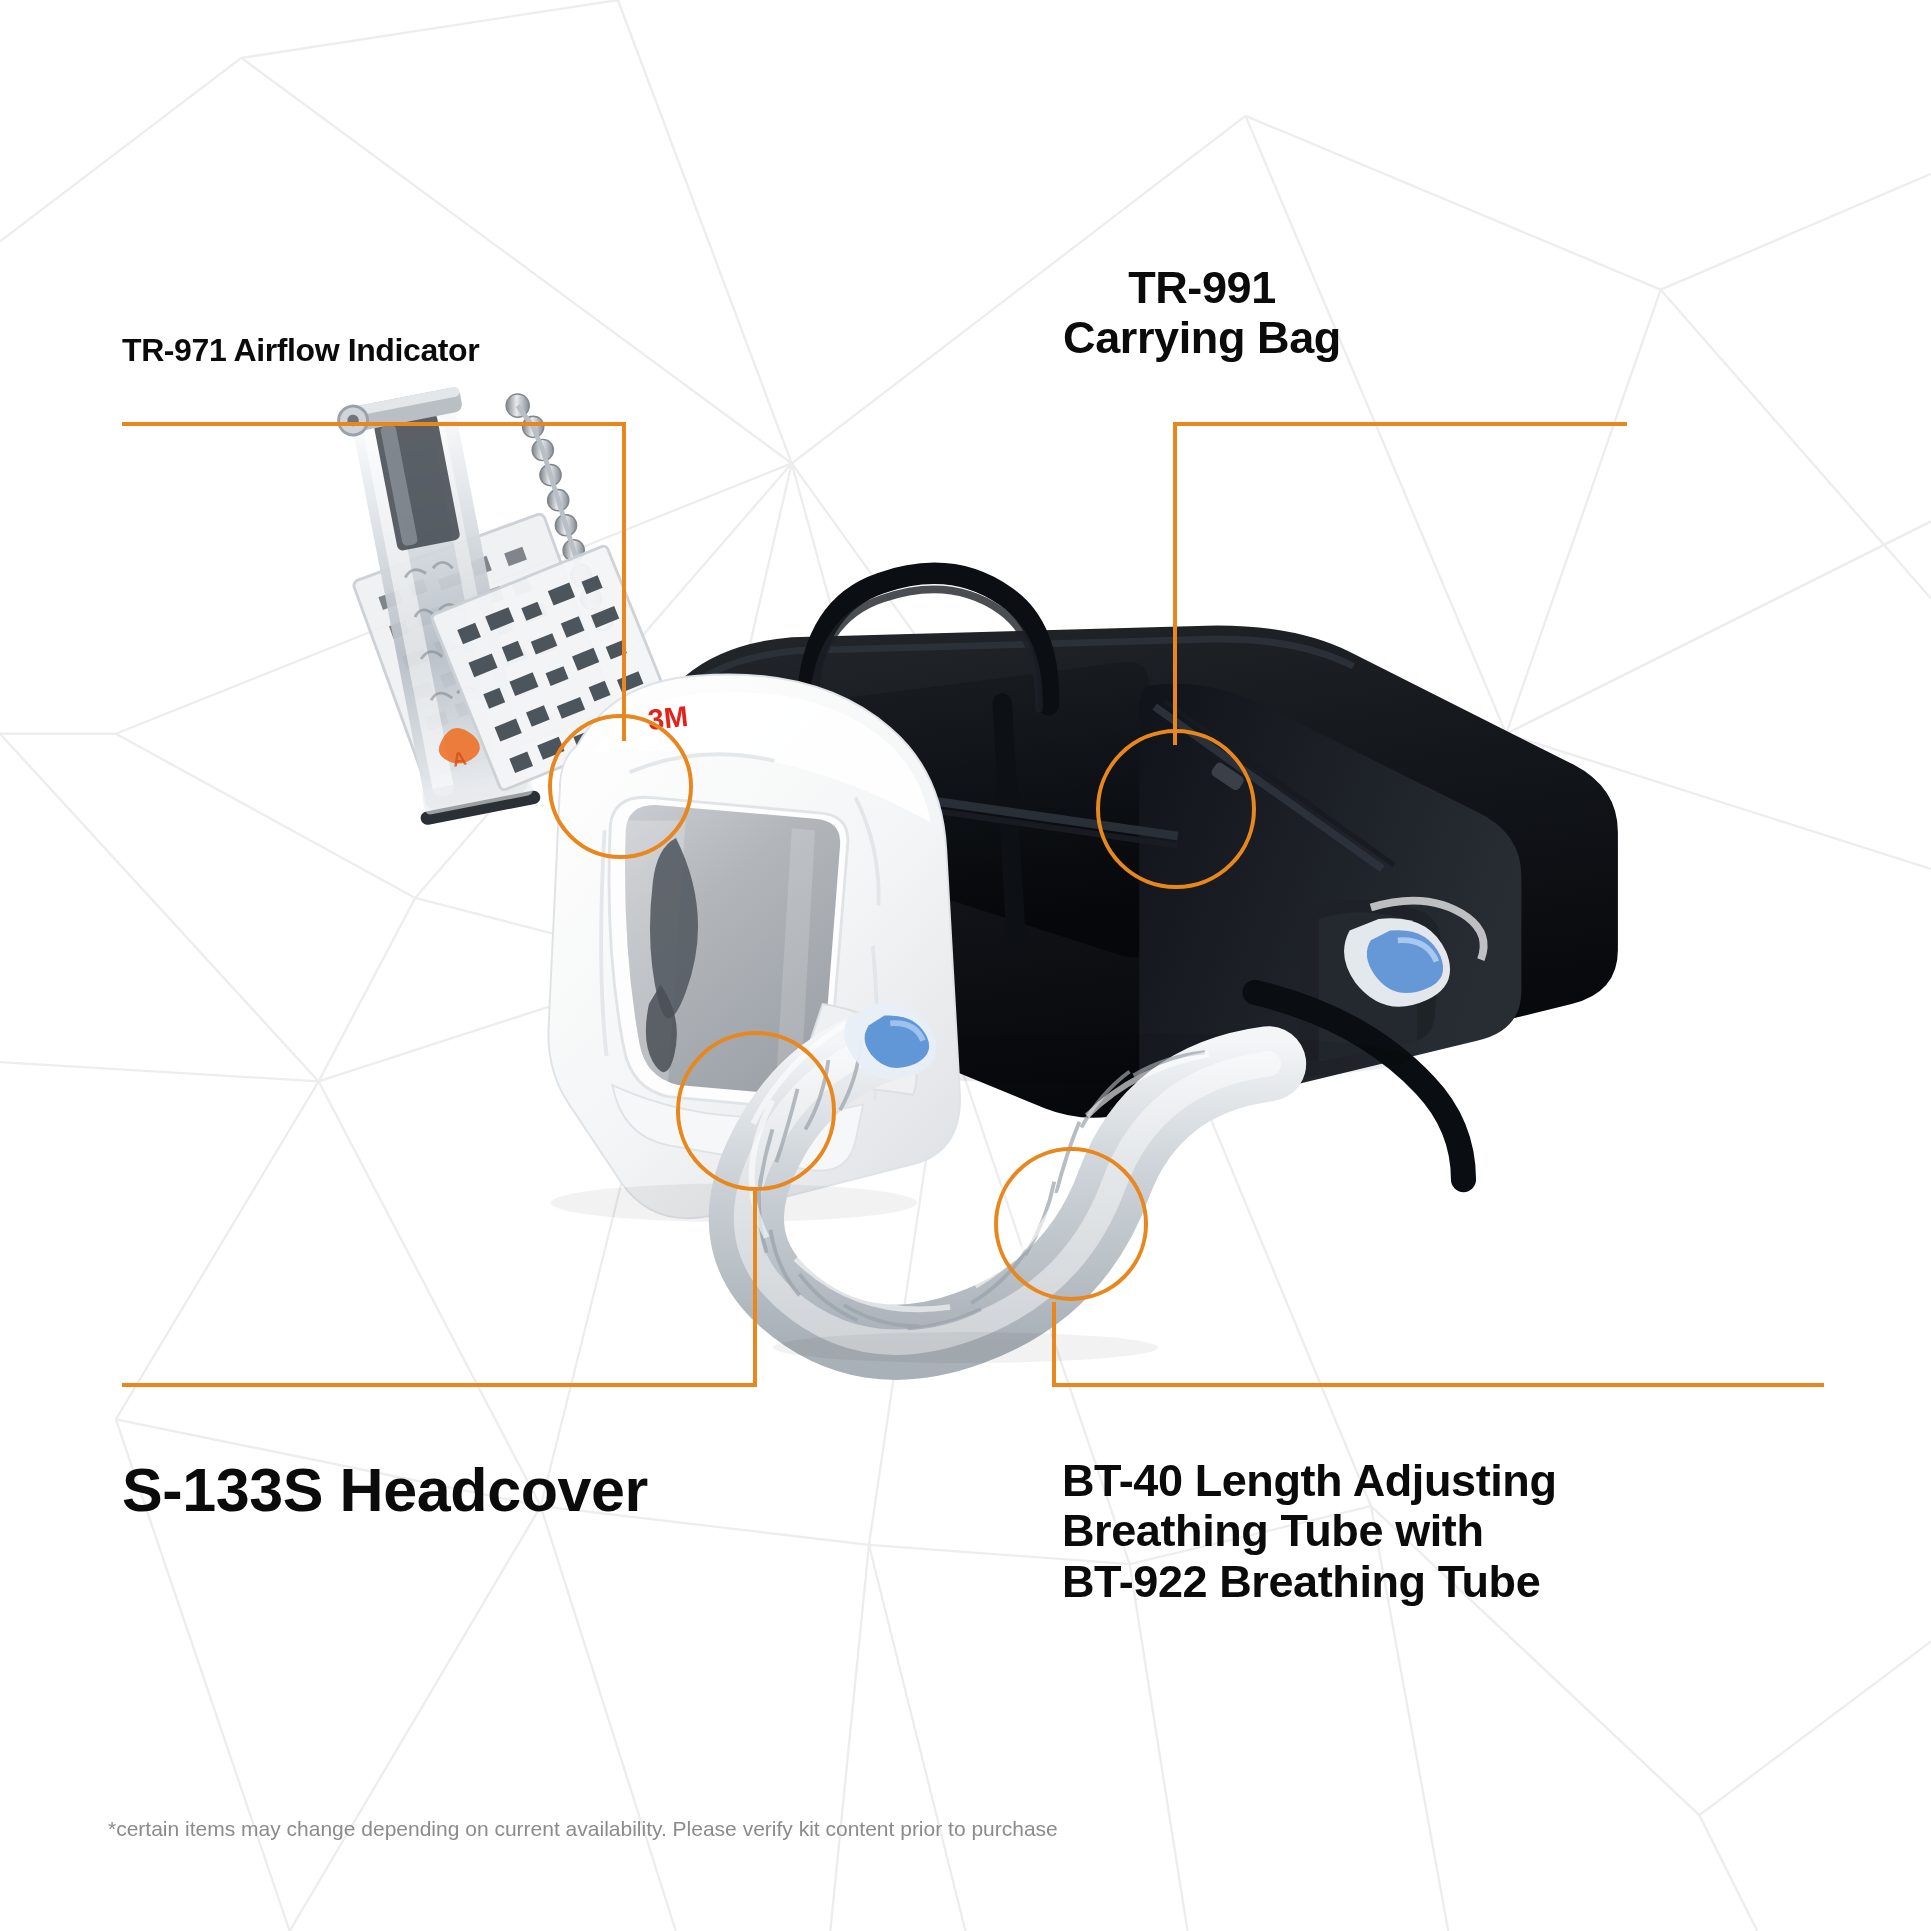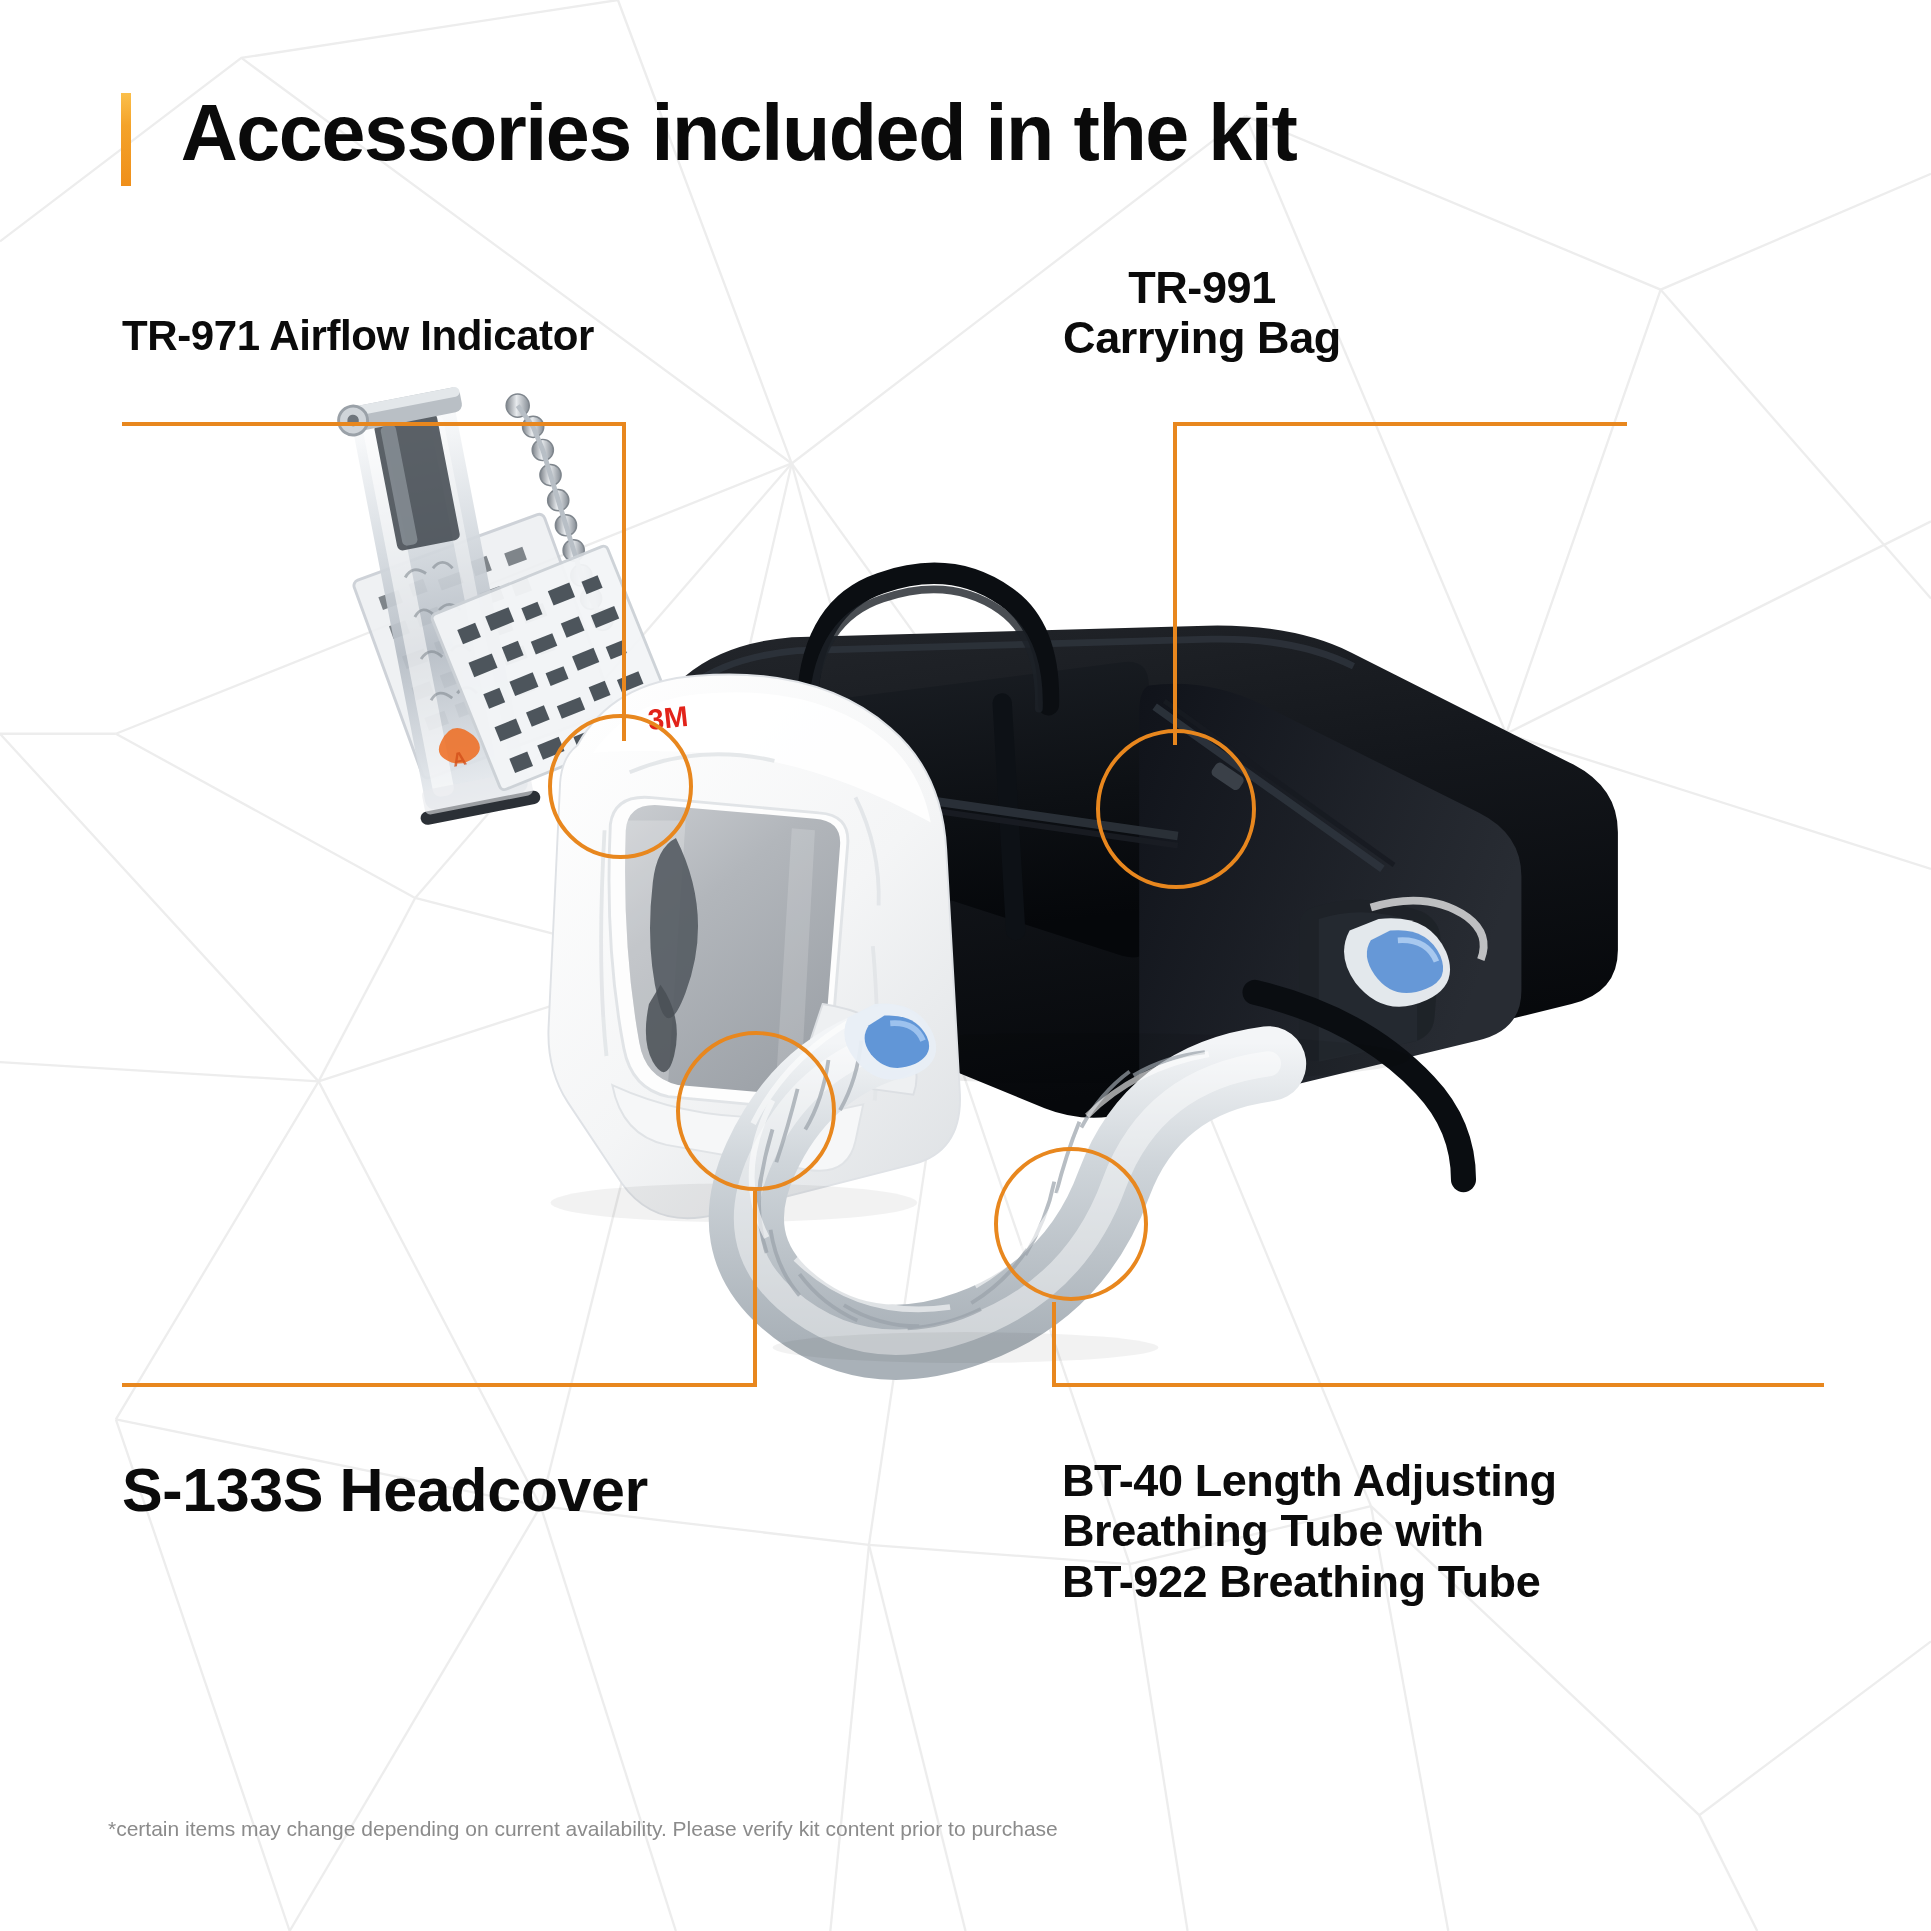--- a/index.html
+++ b/index.html
@@ -53,22 +53,22 @@
   
   .callout-label {
     position: absolute;
     font-weight: 700;
     color: #0b0b0b;
     letter-spacing: -0.4px;
     line-height: 1.12;
   }
   #label-tr971 {
     left: 122px;
-    top: 312px;
-    font-size: 42px;
+    top: 333px;
+    font-size: 32px;
     white-space: nowrap;
   }
   #label-tr991 {
     left: 1202px;
     top: 235px;
     font-size: 45px;
     transform: translateX(-50%);
     text-align: center;
     width: 444px;
     margin-top: 28px;
@@ -452,24 +452,20 @@
         <path d="M1428 572 q52 -6 70 34 q14 34 -20 50 q-44 20 -74 -18 q-20 -28 -6 -54 Z" fill="#eef2f7" opacity="0.95"></path>
         <path d="M1440 584 q38 -4 52 26 q10 24 -14 34 q-34 14 -54 -14 q-14 -20 -4 -36 Z" fill="#4a86d2" opacity="0.82"></path>
         <path d="M1448 594 q30 -2 40 22" fill="none" stroke="#a7c8ef" stroke-width="6"></path>
         <path d="M1420 560 q60 -18 100 10 q24 18 14 44" fill="none" stroke="#ffffff" stroke-width="8" opacity="0.7"></path>
       </g>
 
       <ellipse cx="1000" cy="1016" rx="200" ry="16" fill="#000" opacity="0.05"></ellipse>
     </g>
   </svg>
 
-  <div id="title-row">
-    <div id="title-accent-bar"></div>
-    <div id="page-title">Accessories included in the kit</div>
-  </div>
 
   <div class="callout-label" id="label-tr971">TR-971 Airflow Indicator</div>
 
   <div class="callout-label" id="label-tr991">
     <div>TR-991</div>
     <div>Carrying Bag</div>
   </div>
 
   <div class="callout-label" id="label-s133s">S-133S Headcover</div>
 

